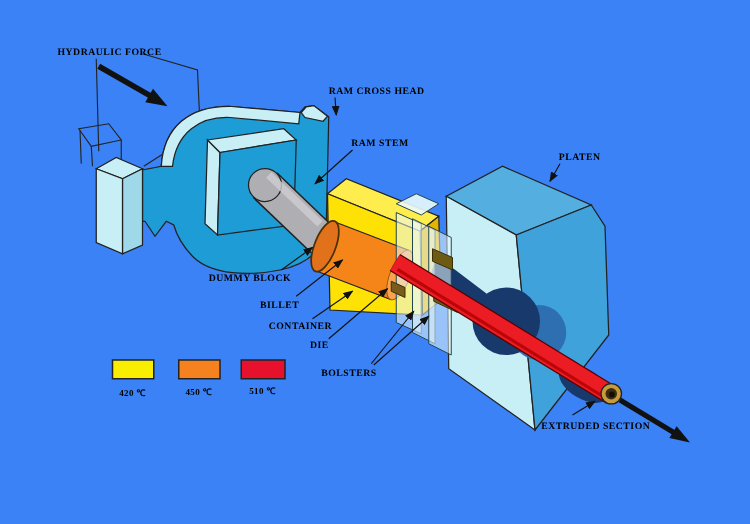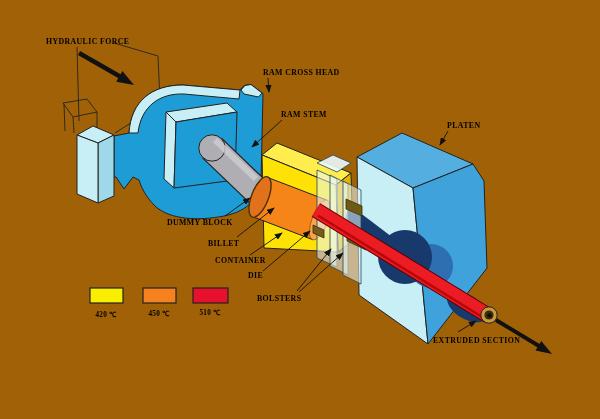--- a/index.html
+++ b/index.html
@@ -1,17 +1,17 @@
 <!DOCTYPE html>
 <html><head>
 <meta charset="utf-8">
 <style>
   html,body { margin:0; padding:0; background:#ffffff; }
   .stage {
-    position:relative; width:600px; height:419px; background:#a16207;
+    position:relative; width:600px; height:419px; background:#3b82f6;
     font-family:"Liberation Serif", serif; overflow:hidden;
   }
   svg { display:block; }
   text {
     font-family:"Liberation Serif", serif;
     font-weight:bold; fill:#000000;
   }
   .lbl { font-size:7.8px; letter-spacing:0.4px; }
   .lbl-legend { font-size:7.2px; letter-spacing:0.3px; text-anchor:middle; }
   .leader { stroke:#111; stroke-width:0.9; fill:none; }

